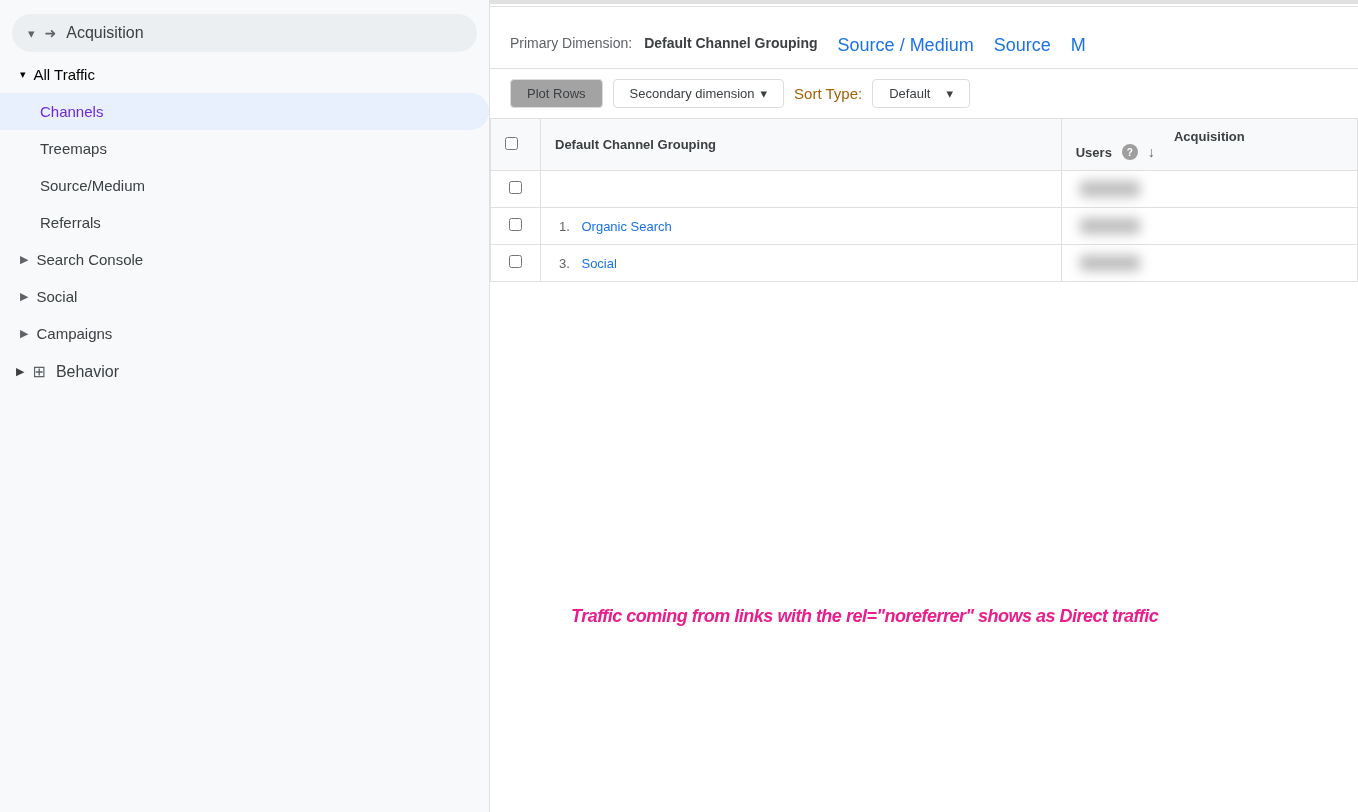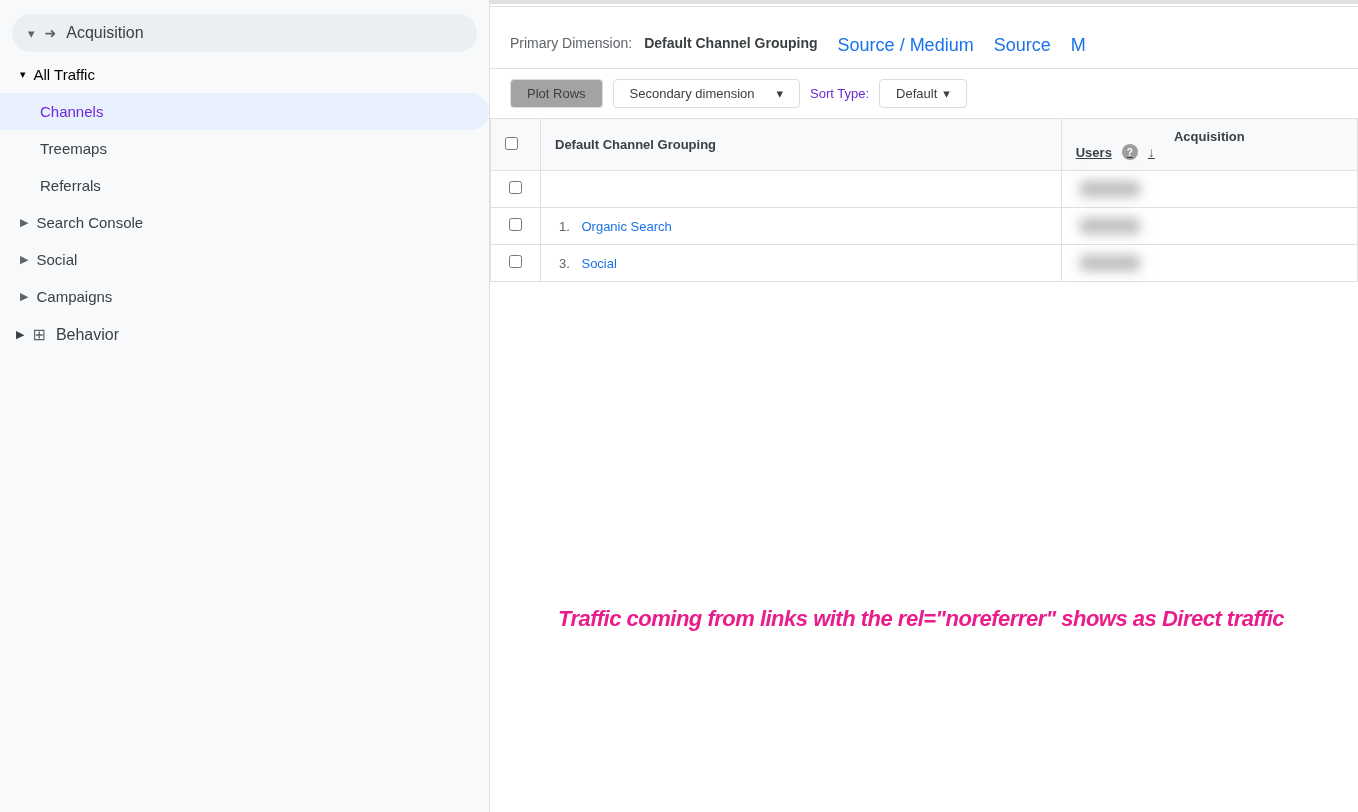--- a/index.html
+++ b/index.html
@@ -162,39 +162,39 @@
     .secondary-dim-btn {
       border: 1px solid #dadce0;
       background: #fff;
       color: #3c4043;
       padding: 6px 16px;
       border-radius: 4px;
       font-size: 13px;
       cursor: pointer;
       display: flex;
       align-items: center;
-      gap: 22px;
+      gap: 6px;
     }
 
     .sort-type-label {
-      color: #6d28d9;
-      font-size: 13px;
+      color: #a16207;
+      font-size: 15px;
     }
 
     .sort-type-btn {
       border: 1px solid #dadce0;
       background: #fff;
       color: #3c4043;
       padding: 6px 16px;
       border-radius: 4px;
       font-size: 13px;
       cursor: pointer;
       display: flex;
       align-items: center;
-      gap: 6px;
+      gap: 16px;
     }
 
     
     .data-table {
       width: 100%;
       border-collapse: collapse;
     }
 
     .table-header-row th {
       background: #f8f9fa;
@@ -250,41 +250,40 @@
     }
 
     .direct-cell {
       outline: 3px solid #e91e8c;
     }
 
     
     .annotation-overlay {
       position: absolute;
       top: 488px;
-      left: 68px;
-      font-size: 22px;
+      left: 81px;
+      font-size: 18px;
       font-weight: 900;
       color: #e91e8c;
       font-style: italic;
       letter-spacing: -0.5px;
       text-shadow: 1px 1px 0 rgba(255,255,255,0.5);
       pointer-events: none;
       z-index: 10;
       white-space: nowrap;
     }
 
     .table-wrapper {
       position: relative;
     }
 
     .users-header {
       display: flex;
       align-items: center;
       gap: 10px;
-      text-decoration: underline;
     }
 
     .sort-arrow {
       color: #5f6368;
       font-size: 14px;
     }
 
     .help-icon {
       display: inline-flex;
       align-items: center;
@@ -316,20 +315,23 @@
   </div>
 
   <div class="sidebar-item active">
     <span>Channels</span>
   </div>
 
   <div class="sidebar-item">
     <span>Treemaps</span>
   </div>
 
+  <div class="sidebar-item">
+    <span>Source/Medium</span>
+  </div>
 
   <div class="sidebar-item">
     <span>Referrals</span>
   </div>
 
   <div class="sidebar-section">
     <span class="arrow">▶</span>
     <span>Search Console</span>
   </div>
 

